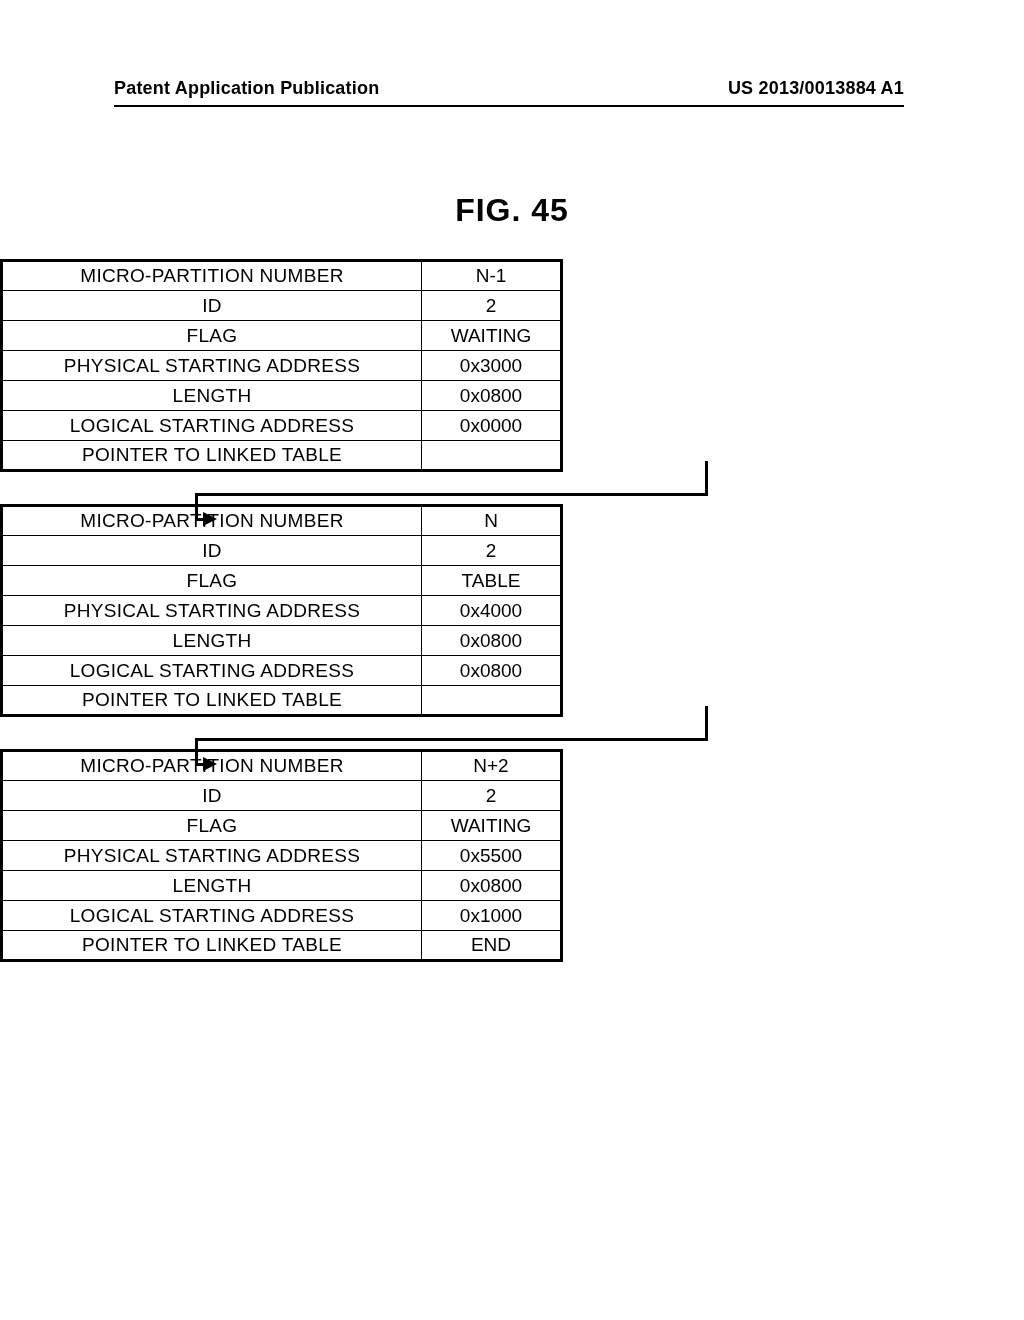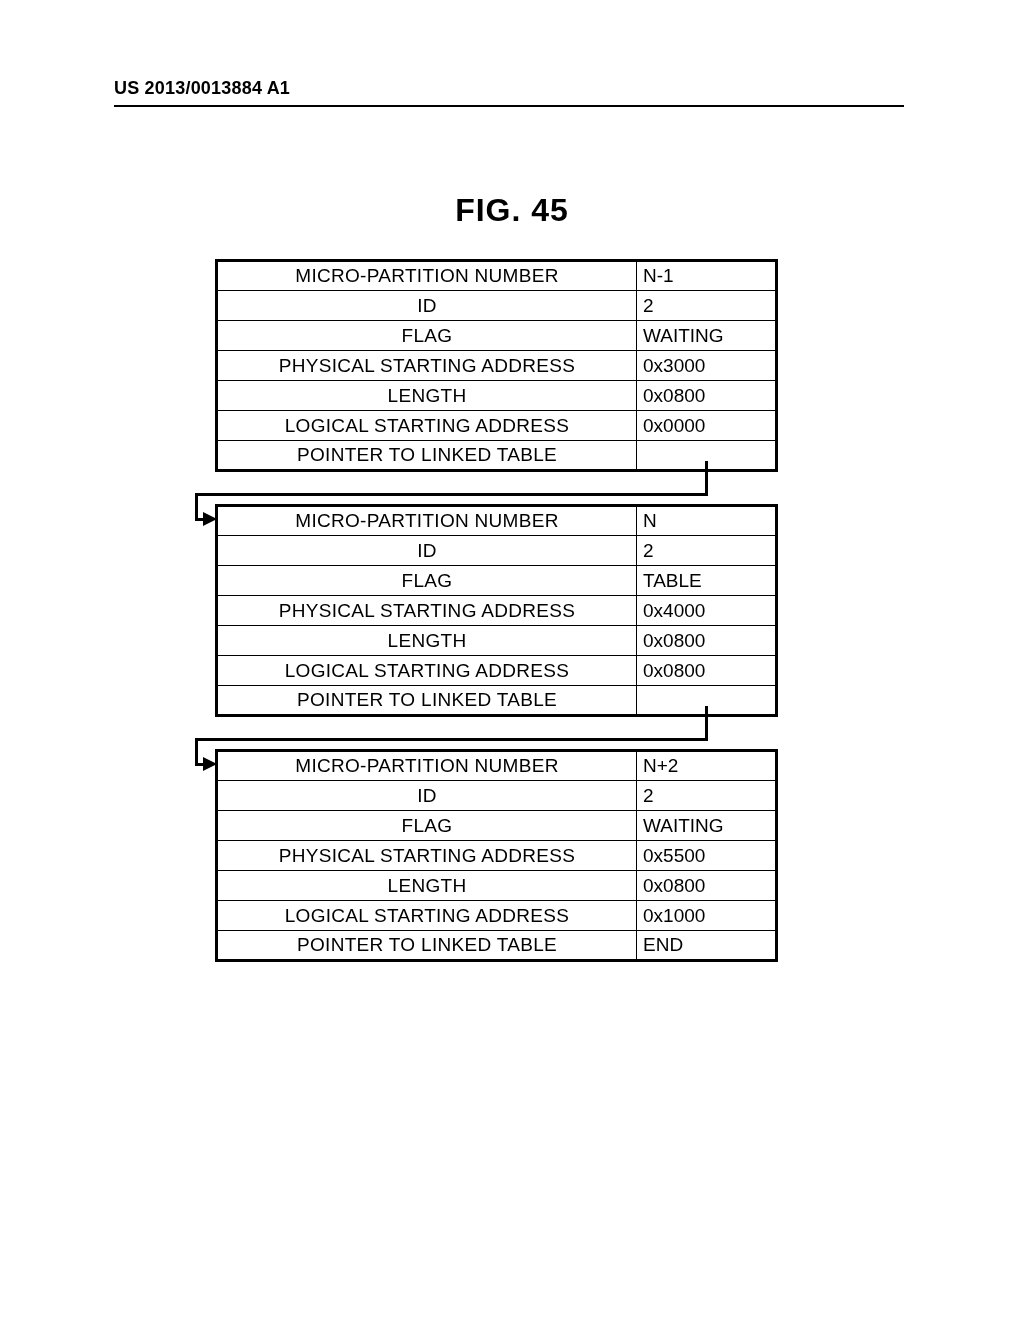--- a/index.html
+++ b/index.html
@@ -49,34 +49,33 @@
     width: 1024px;
   }
 
   .tab-wrap {
     position: relative;
     margin-top: 14px;
   }
   .tab {
     border: 3px solid #000;
     border-collapse: collapse;
-    margin-left: 215px;
     table-layout: fixed;
   }
   .tab td {
     border: 1px solid #000;
     height: 30px;
     padding: 0 6px;
     font-size: 19px;
     font-weight: 500;
     vertical-align: middle;
     box-sizing: border-box;
   }
   .tab td.label { width: 420px; text-align: center; letter-spacing: 0.3px;}
-  .tab td.value { width: 140px; }
+  .tab td.value { width: 140px; text-align: center; }
   .tab td.ptrcell { position: relative; }
 
   
   .connector {
     position: absolute;
     pointer-events: none;
   }
   .connector .seg {
     position: absolute;
     background: #000;
@@ -88,20 +87,21 @@
     border-bottom: 7px solid transparent;
     border-left: 14px solid #000;
   }
 </style>
 </head>
 <body>
 
 <div class="page">
 
   <div class="header">
+    <div class="left">Patent Application Publication</div>
     <div class="right">US 2013/0013884 A1</div>
   </div>
 
   <div class="figtitle">FIG. 45</div>
 
   <div class="tables-container">
 
     <div class="tab-wrap">
       <table class="tab">
         <tbody>

